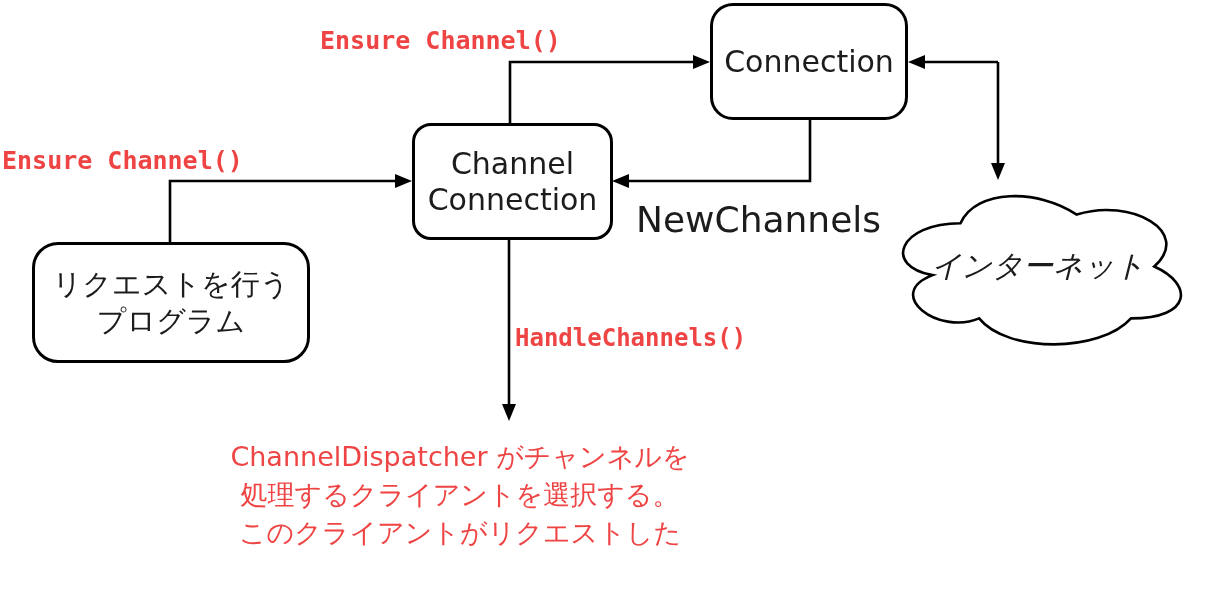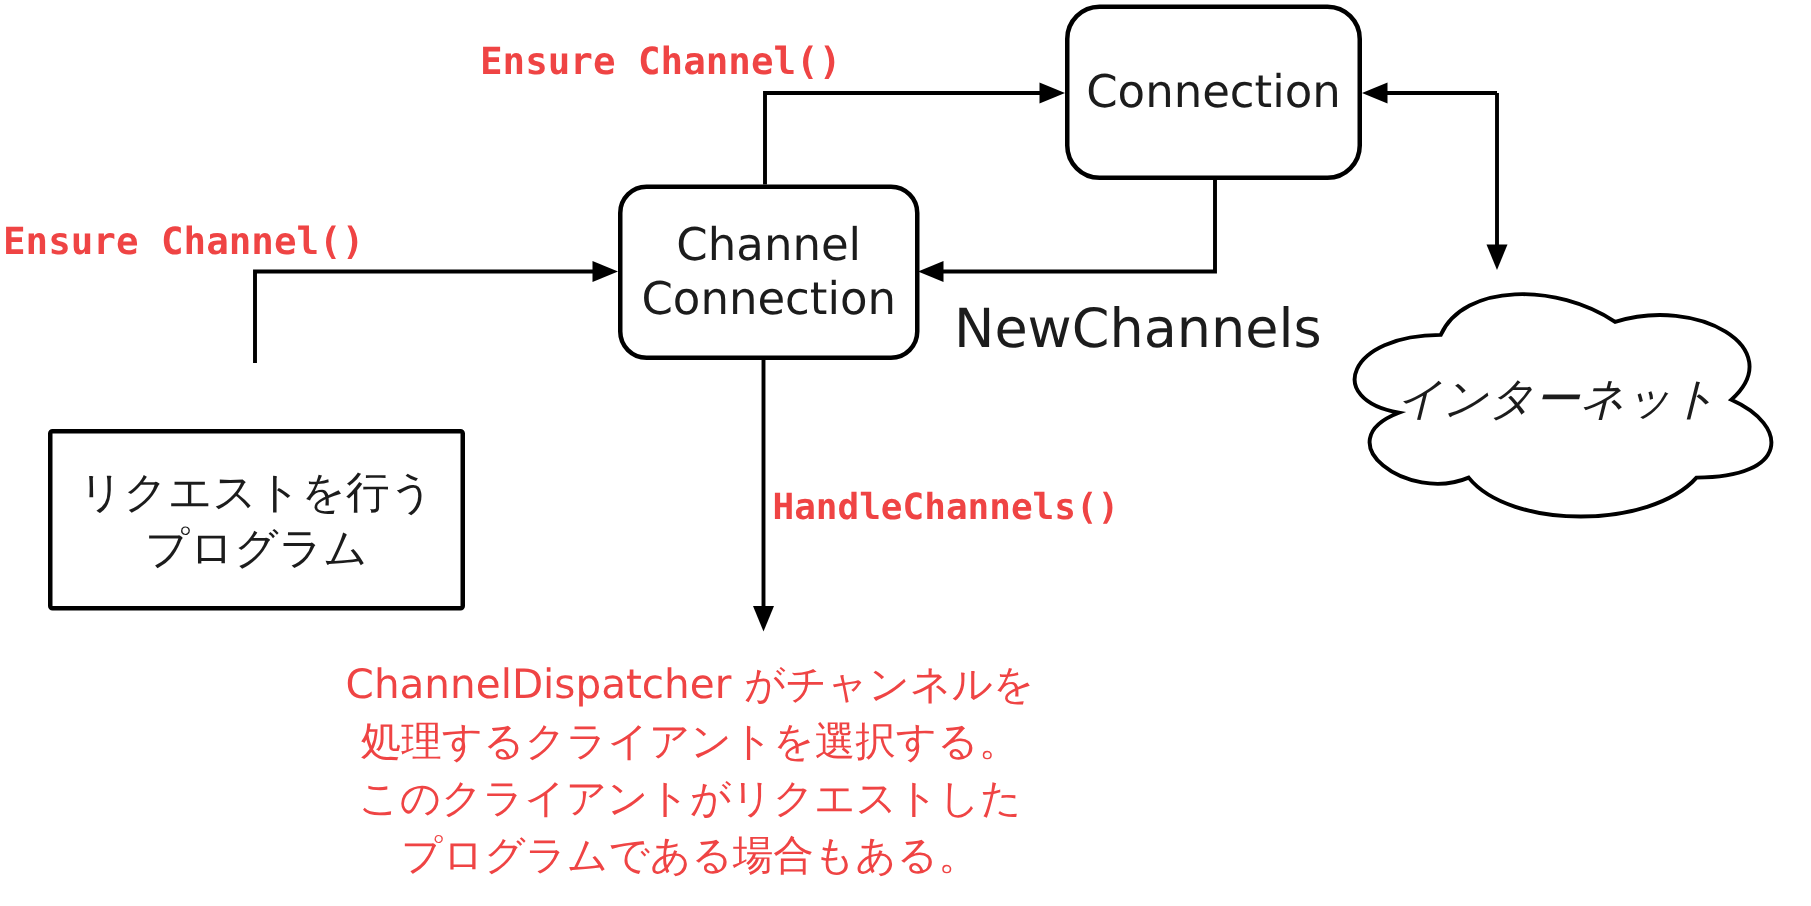--- a/index.html
+++ b/index.html
@@ -32,21 +32,21 @@
     flex-direction: column;
     align-items: center;
     justify-content: center;
     text-align: center;
     line-height: 1.18;
     font-size: 30px;
   }
   .node .node-line { white-space: nowrap; }
   #node-connection      { left: 710px; top: 3px;   width: 192px; height: 111px; border-radius: 23px; }
   #node-dispatcher      { left: 412px; top: 123px; width: 195px; height: 111px; justify-content: center; }
-  #node-request-program { left: 32px;  top: 242px; width: 272px; height: 115px; border-radius: 3px; font-size: 29px; line-height: 1.26; margin-top: 44px; }
+  #node-request-program { left: 32px;  top: 242px; width: 272px; height: 115px; border-radius: 26px; font-size: 29px; line-height: 1.26; }
   #node-cloud {
     position: absolute;
     left: 883px; top: 180px;
     width: 310px; height: 173px;
     z-index: 2;
   }
   #node-cloud .cloud-label {
     position: absolute;
     left: 0; top: 0;
     width: 100%; height: 100%;
@@ -167,16 +167,15 @@
                C 155 8.65 93 8.65 77.5 43.25
                Z"></path>
     </svg>
     <div class="cloud-label">インターネット</div>
   </div>
 
   <div id="caption">
     <div>ChannelDispatcher がチャンネルを</div>
     <div>処理するクライアントを選択する。</div>
     <div>このクライアントがリクエストした</div>
-    <div>プログラムである場合もある。</div>
   </div>
 
 </div>
 
 </body></html>

